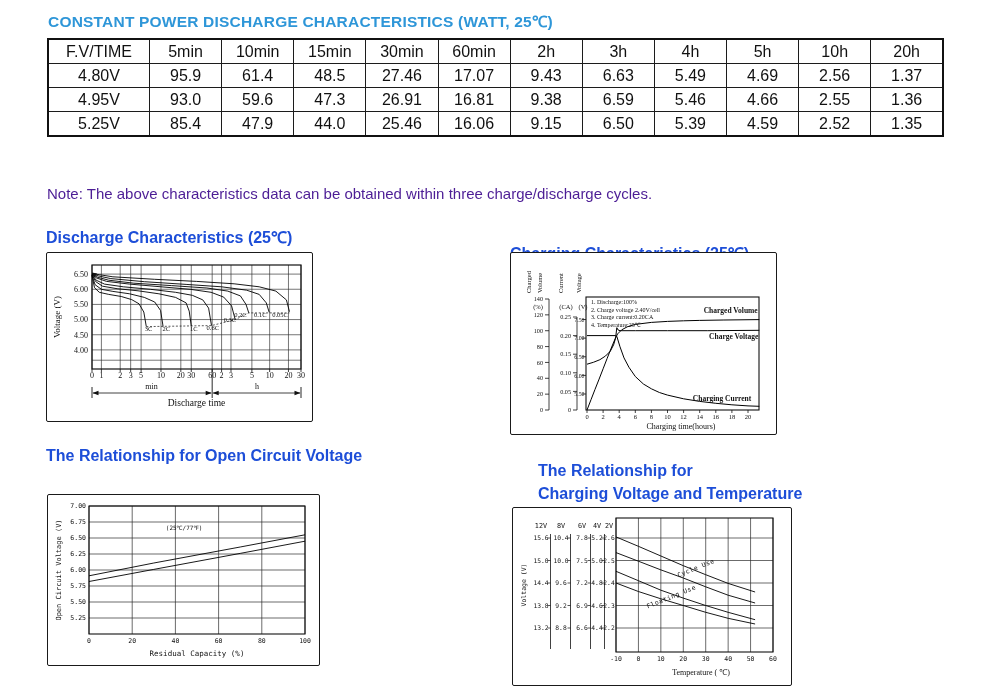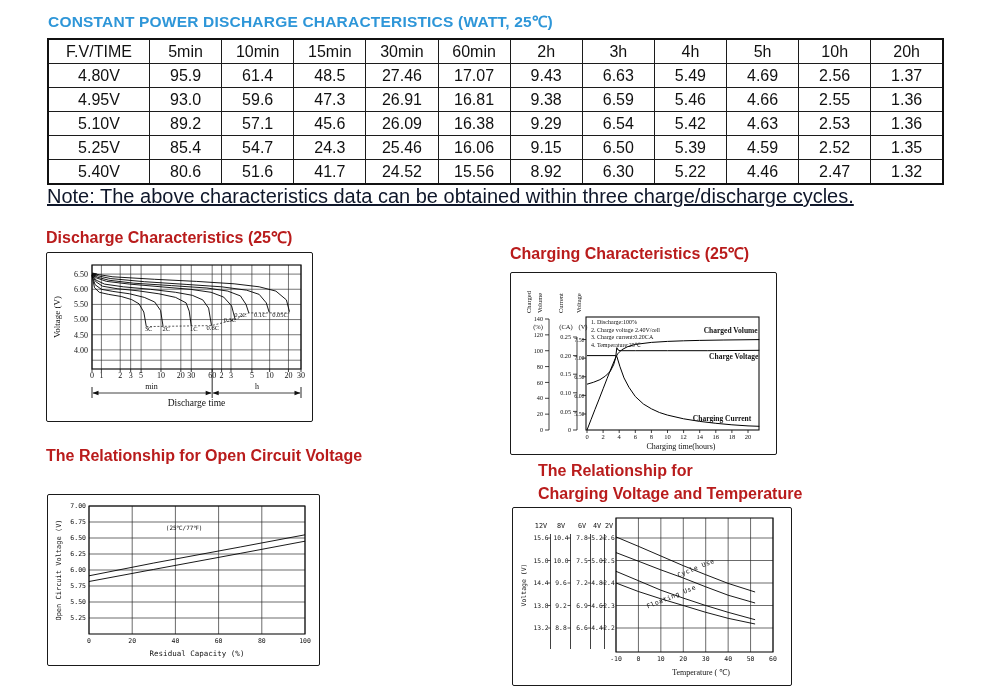--- a/index.html
+++ b/index.html
@@ -1,26 +1,26 @@
 <!DOCTYPE html>
 <html><head>
 <meta charset="utf-8">
 <style>
   html,body{margin:0;padding:0;background:#fff;}
   #page{position:relative;width:1000px;height:687px;background:#fff;overflow:hidden;
         font-family:"Liberation Sans",sans-serif;color:#1a1a1a;padding-left:9px;}
   .abs{position:absolute;}
   .blue-title{color:#2e96d8;font-weight:600;font-size:15.5px;letter-spacing:.2px;}
-  .sec-title{color:#b91c1c;font-weight:600;font-size:16px;line-height:23px;}
+  .sec-title{color:#1d4ed8;font-weight:600;font-size:16px;line-height:23px;}
   table.power{border-collapse:collapse;table-layout:fixed;width:897px;font-size:16px;}
   table.power th,table.power td{border:1px solid #1c1c1c;text-align:center;padding:0;
         height:23px;font-weight:400;color:#111;}
   table.power th:first-child,table.power td.fv{width:100px;}
   table.power{border:2px solid #111;}
-  .note{font-size:20px;color:#0f172a;text-decoration:underline;}
+  .note{font-size:15px;color:#4c1d95;}
   .chart-box{border:1.5px solid #1a1a1a;border-radius:2px;background:#fff;}
   svg{display:block;}
 </style>
 </head>
 <body>
 
 <div id="page">
 
   <div class="abs blue-title" style="left:48px;top:10px;">CONSTANT POWER DISCHARGE CHARACTERISTICS (WATT, 25℃)</div>
 
@@ -64,60 +64,32 @@
           <td>26.91</td>
           <td>16.81</td>
           <td>9.38</td>
           <td>6.59</td>
           <td>5.46</td>
           <td>4.66</td>
           <td>2.55</td>
           <td>1.36</td>
         </tr>
         <tr>
-          <td class="fv">5.10V</td>
-          <td>89.2</td>
-          <td>57.1</td>
-          <td>45.6</td>
-          <td>26.09</td>
-          <td>16.38</td>
-          <td>9.29</td>
-          <td>6.54</td>
-          <td>5.42</td>
-          <td>4.63</td>
-          <td>2.53</td>
-          <td>1.36</td>
-        </tr>
-        <tr>
           <td class="fv">5.25V</td>
           <td>85.4</td>
-          <td>54.7</td>
-          <td>24.3</td>
+          <td>47.9</td>
+          <td>44.0</td>
           <td>25.46</td>
           <td>16.06</td>
           <td>9.15</td>
           <td>6.50</td>
           <td>5.39</td>
           <td>4.59</td>
           <td>2.52</td>
           <td>1.35</td>
-        </tr>
-        <tr>
-          <td class="fv">5.40V</td>
-          <td>80.6</td>
-          <td>51.6</td>
-          <td>41.7</td>
-          <td>24.52</td>
-          <td>15.56</td>
-          <td>8.92</td>
-          <td>6.30</td>
-          <td>5.22</td>
-          <td>4.46</td>
-          <td>2.47</td>
-          <td>1.32</td>
         </tr>
       </tbody>
     </table>
 
   <div class="abs note" style="left:47px;top:185px;">Note: The above characteristics data can be obtained within three charge/discharge cycles.</div>
 
   <div class="abs sec-title" style="left:46px;top:226px;">Discharge Characteristics (25℃)</div>
   <div class="abs chart-box" style="left:46px;top:252px;width:265px;height:168px;">
     <svg id="svg-discharge" width="262" height="165" viewBox="0 0 262 165">
         <g stroke="#2b2b2b" stroke-width="0.65" fill="none">
@@ -213,21 +185,21 @@
         <line x1="166.175" y1="140" x2="253" y2="140" stroke="#111" stroke-width="0.8"></line>
         <path d="M165.675,140 l6,-2.2 v4.4 z" fill="#111"></path>
         <path d="M253.5,140 l-6,-2.2 v4.4 z" fill="#111"></path>
         <line x1="45" y1="134" x2="45" y2="145" stroke="#111" stroke-width="0.9"></line>
         <line x1="254" y1="134" x2="254" y2="145" stroke="#111" stroke-width="0.9"></line>
         <line x1="165.175" y1="116" x2="165.175" y2="145" stroke="#111" stroke-width="0.9"></line>
       </svg>
   </div>
 
   <div class="abs sec-title" style="left:510px;top:242px;">Charging Characteristics (25℃)</div>
-  <div class="abs chart-box" style="left:510px;top:252px;width:265px;height:181px;margin-top:20px;">
+  <div class="abs chart-box" style="left:510px;top:252px;width:265px;height:181px;">
     <svg id="svg-charging" width="262" height="178" viewBox="0 0 262 178">
         <rect x="75" y="44" width="173" height="113" fill="none" stroke="#111" stroke-width="1.1"></rect>
         <g stroke="#111" stroke-width="0.8">
           <line x1="38" y1="46" x2="38" y2="157"></line>
           <line x1="66" y1="64" x2="66" y2="157"></line>
           <line x1="34" y1="46" x2="38" y2="46"></line>
           <line x1="34" y1="61.85714285714286" x2="38" y2="61.85714285714286"></line>
           <line x1="34" y1="77.71428571428571" x2="38" y2="77.71428571428571"></line>
           <line x1="34" y1="93.57142857142857" x2="38" y2="93.57142857142857"></line>
           <line x1="34" y1="109.42857142857143" x2="38" y2="109.42857142857143"></line>

